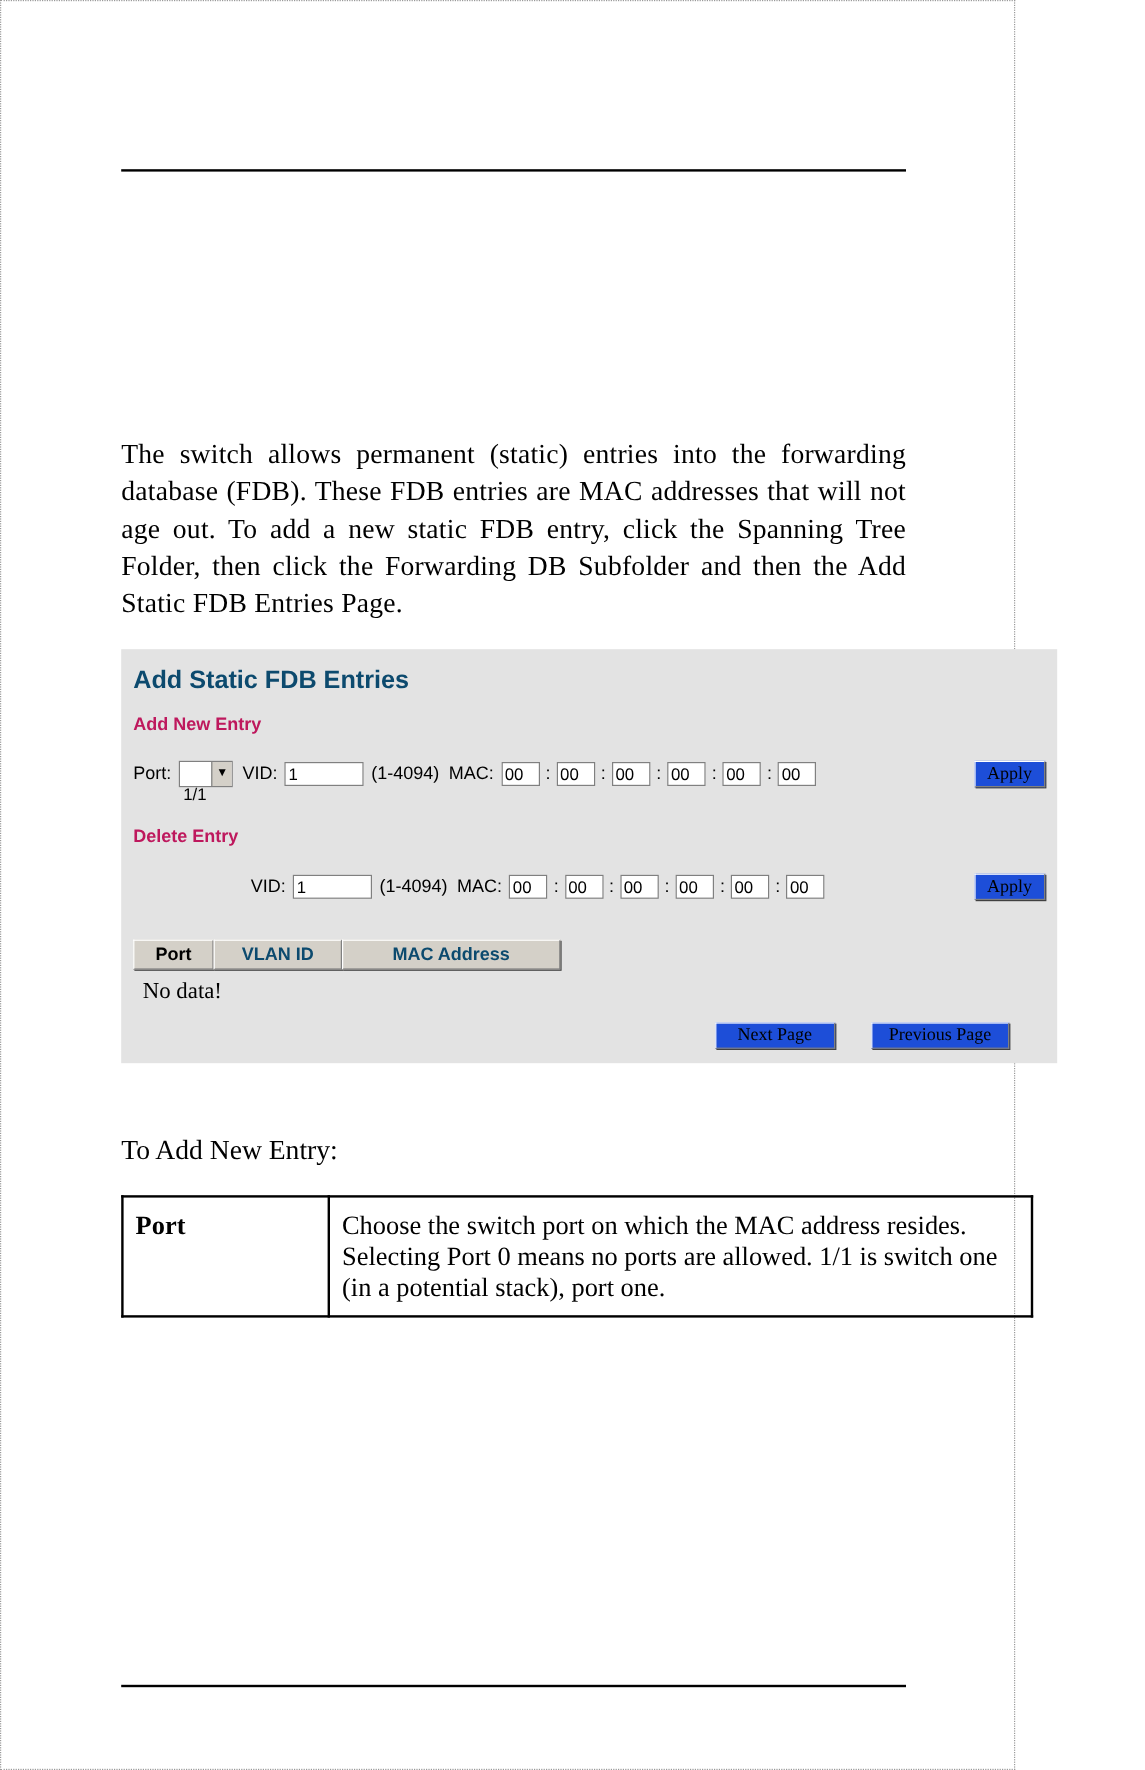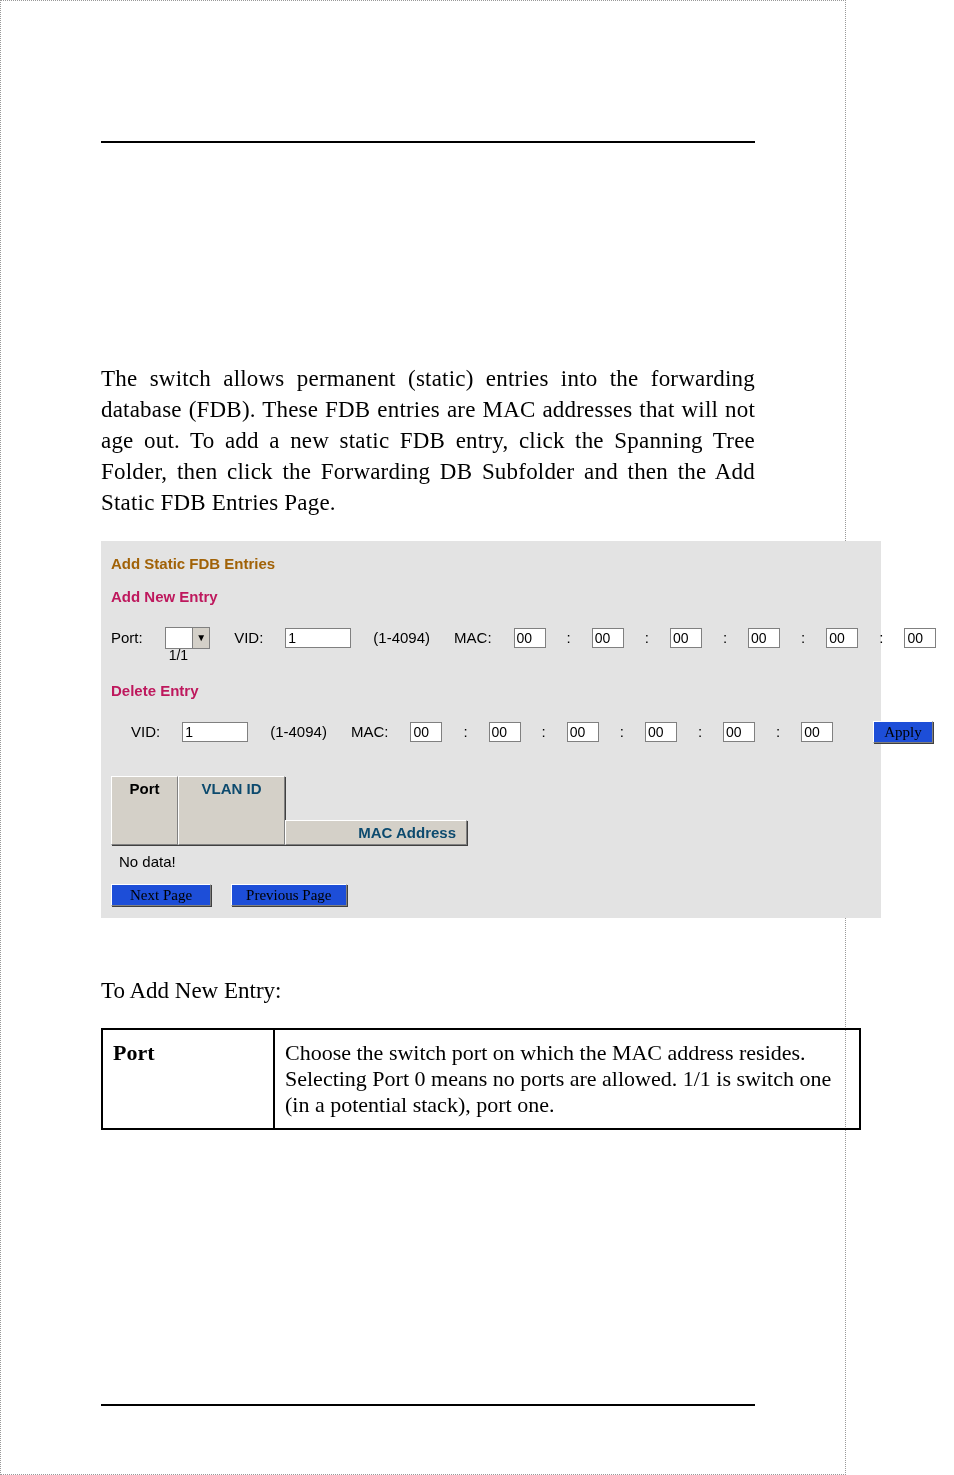--- a/index.html
+++ b/index.html
@@ -35,34 +35,34 @@
     margin-top: 22px;
     background: #e3e3e3;
     padding: 10px 10px 12px 10px;
     font-family: Tahoma, Arial, sans-serif;
     font-size: 15px;
     color: #000;
     width: 760px;
   }
   .panel-title {
     font-weight: bold;
-    font-size: 15px;
-    color: #a16207;
+    font-size: 21px;
+    color: #0c4a6e;
     padding: 4px 0 10px 0;
   }
   .section-title {
     color: #be185d;
     font-weight: bold;
     font-size: 15px;
     padding: 6px 0 6px 0;
   }
   .row {
     display: flex;
     align-items: center;
-    gap: 20px;
+    gap: 4px;
     padding: 2px 0 14px 0;
     flex-wrap: nowrap;
   }
   .lbl { margin-right: 2px; white-space: nowrap; }
   .sel {
     background: #fff;
     border: 1px solid #808080;
     height: 20px;
     font-size: 14px;
     display: inline-flex;
@@ -116,30 +116,32 @@
     border-left-color: #fff;
     box-shadow: 1px 1px 0 #404040;
     padding: 3px 10px;
     font-weight: bold;
     color: #0c4a6e;
     font-size: 15px;
     margin-right: 0;
   }
   .tbl-head .th.port { width: 45px; text-align: center; color:#000; }
   .tbl-head .th.vlan { width: 85px; text-align: center; }
-  .tbl-head .th.mac  { width: 160px; text-align: right; margin-top: 44px; }
+  .tbl-head .th.mac  { width: 160px; text-align: center; }
   .tbl-head .th.port { color:#000; }
 
   .nodata {
     padding: 8px 4px 14px 8px;
-    font-size: 15px;
+    font-size: 19px;
+    font-family: Liberation Serif, serif;
   }
   .pager {
     display: flex;
-    gap: 20px;
+    justify-content: flex-end;
+    gap: 30px;
     padding-right: 30px;
   }
 
   
   .caption {
     font-size: 23px;
     margin-top: 60px;
     margin-bottom: 24px;
   }
   table.def {

